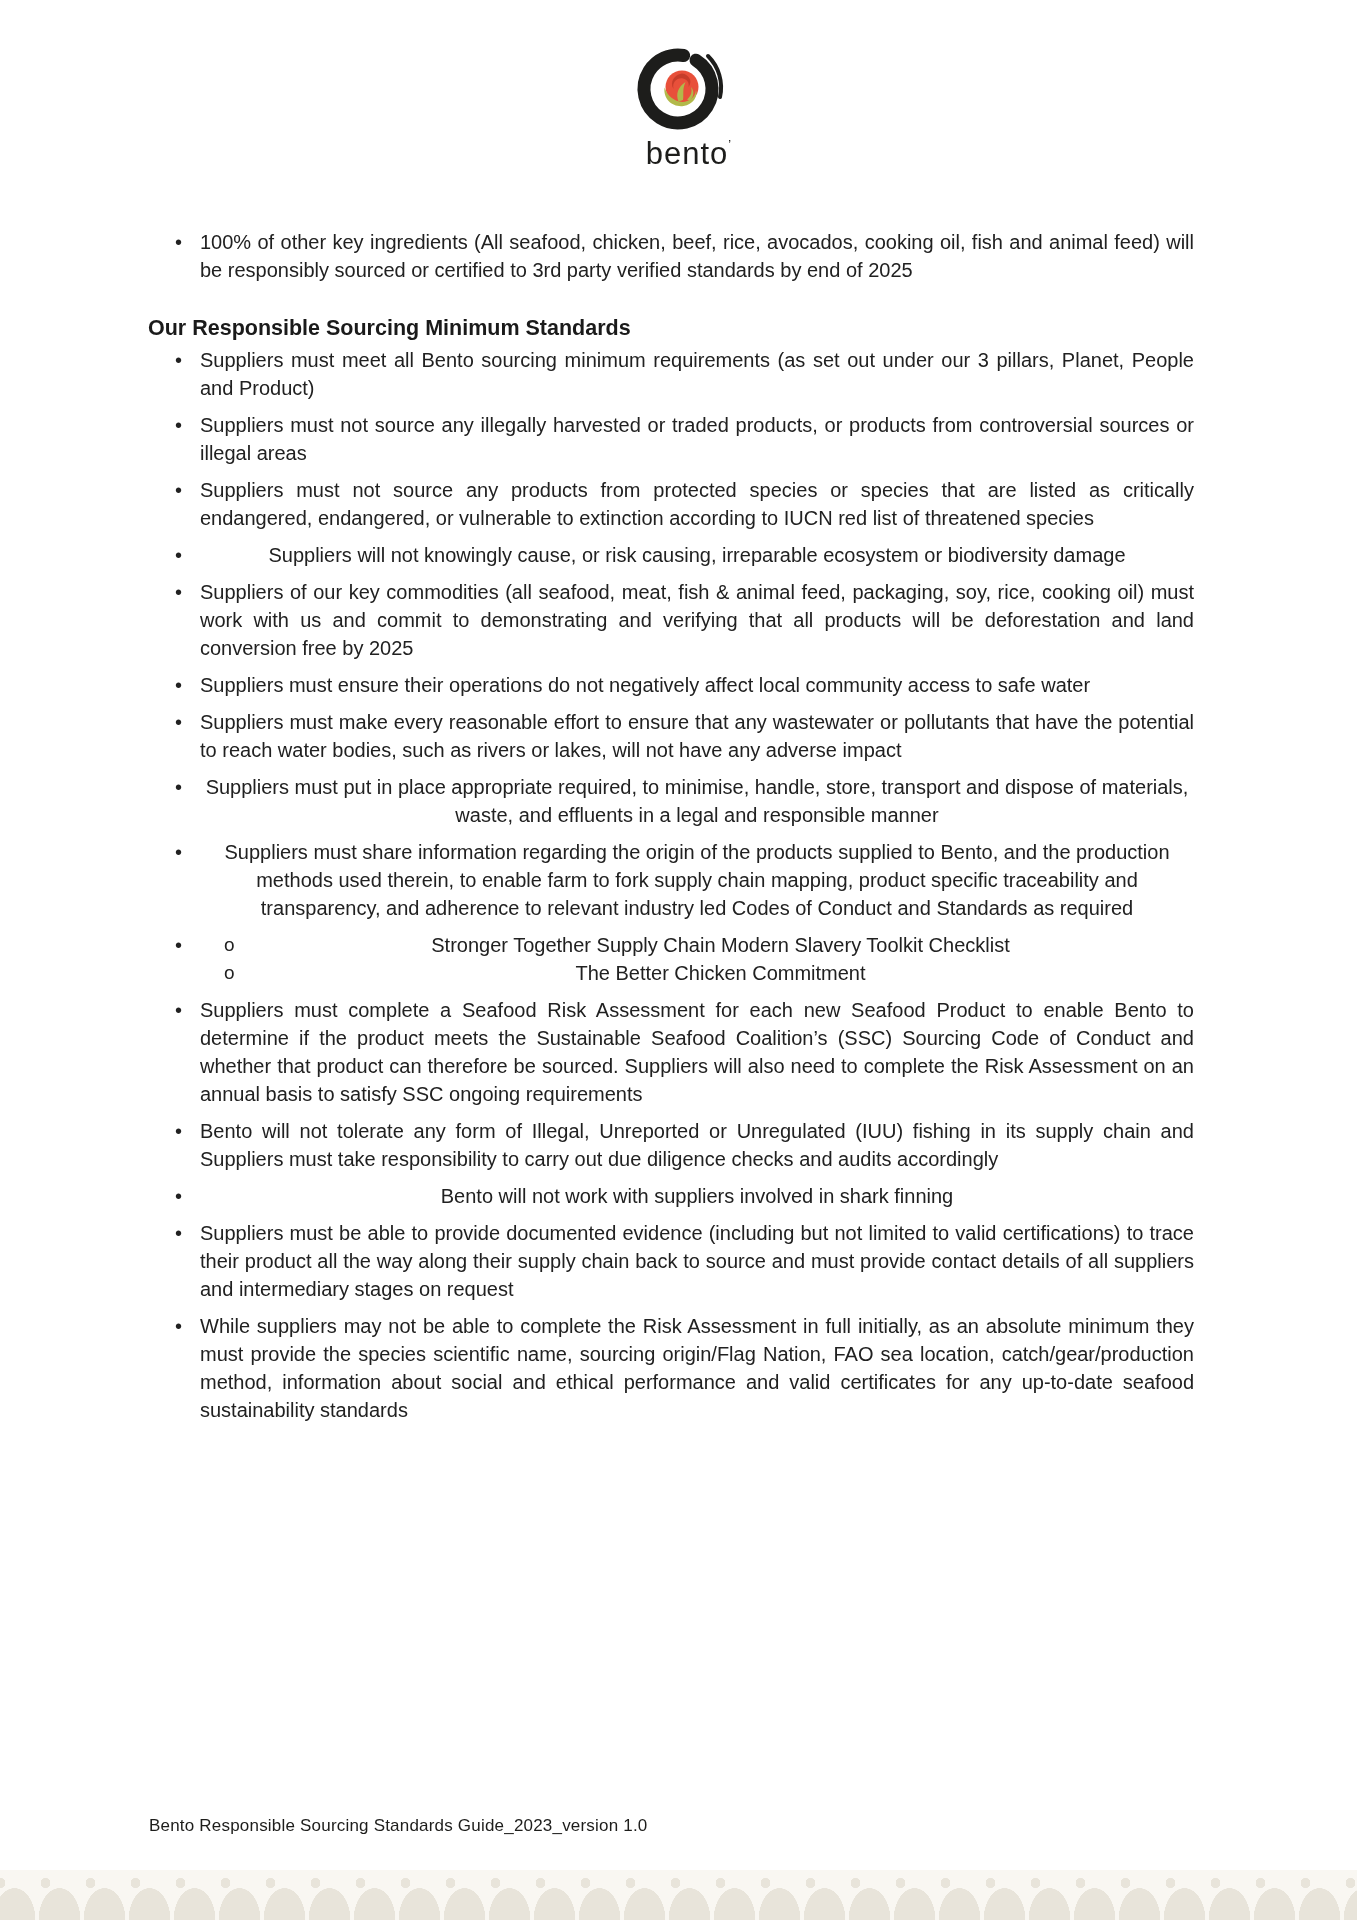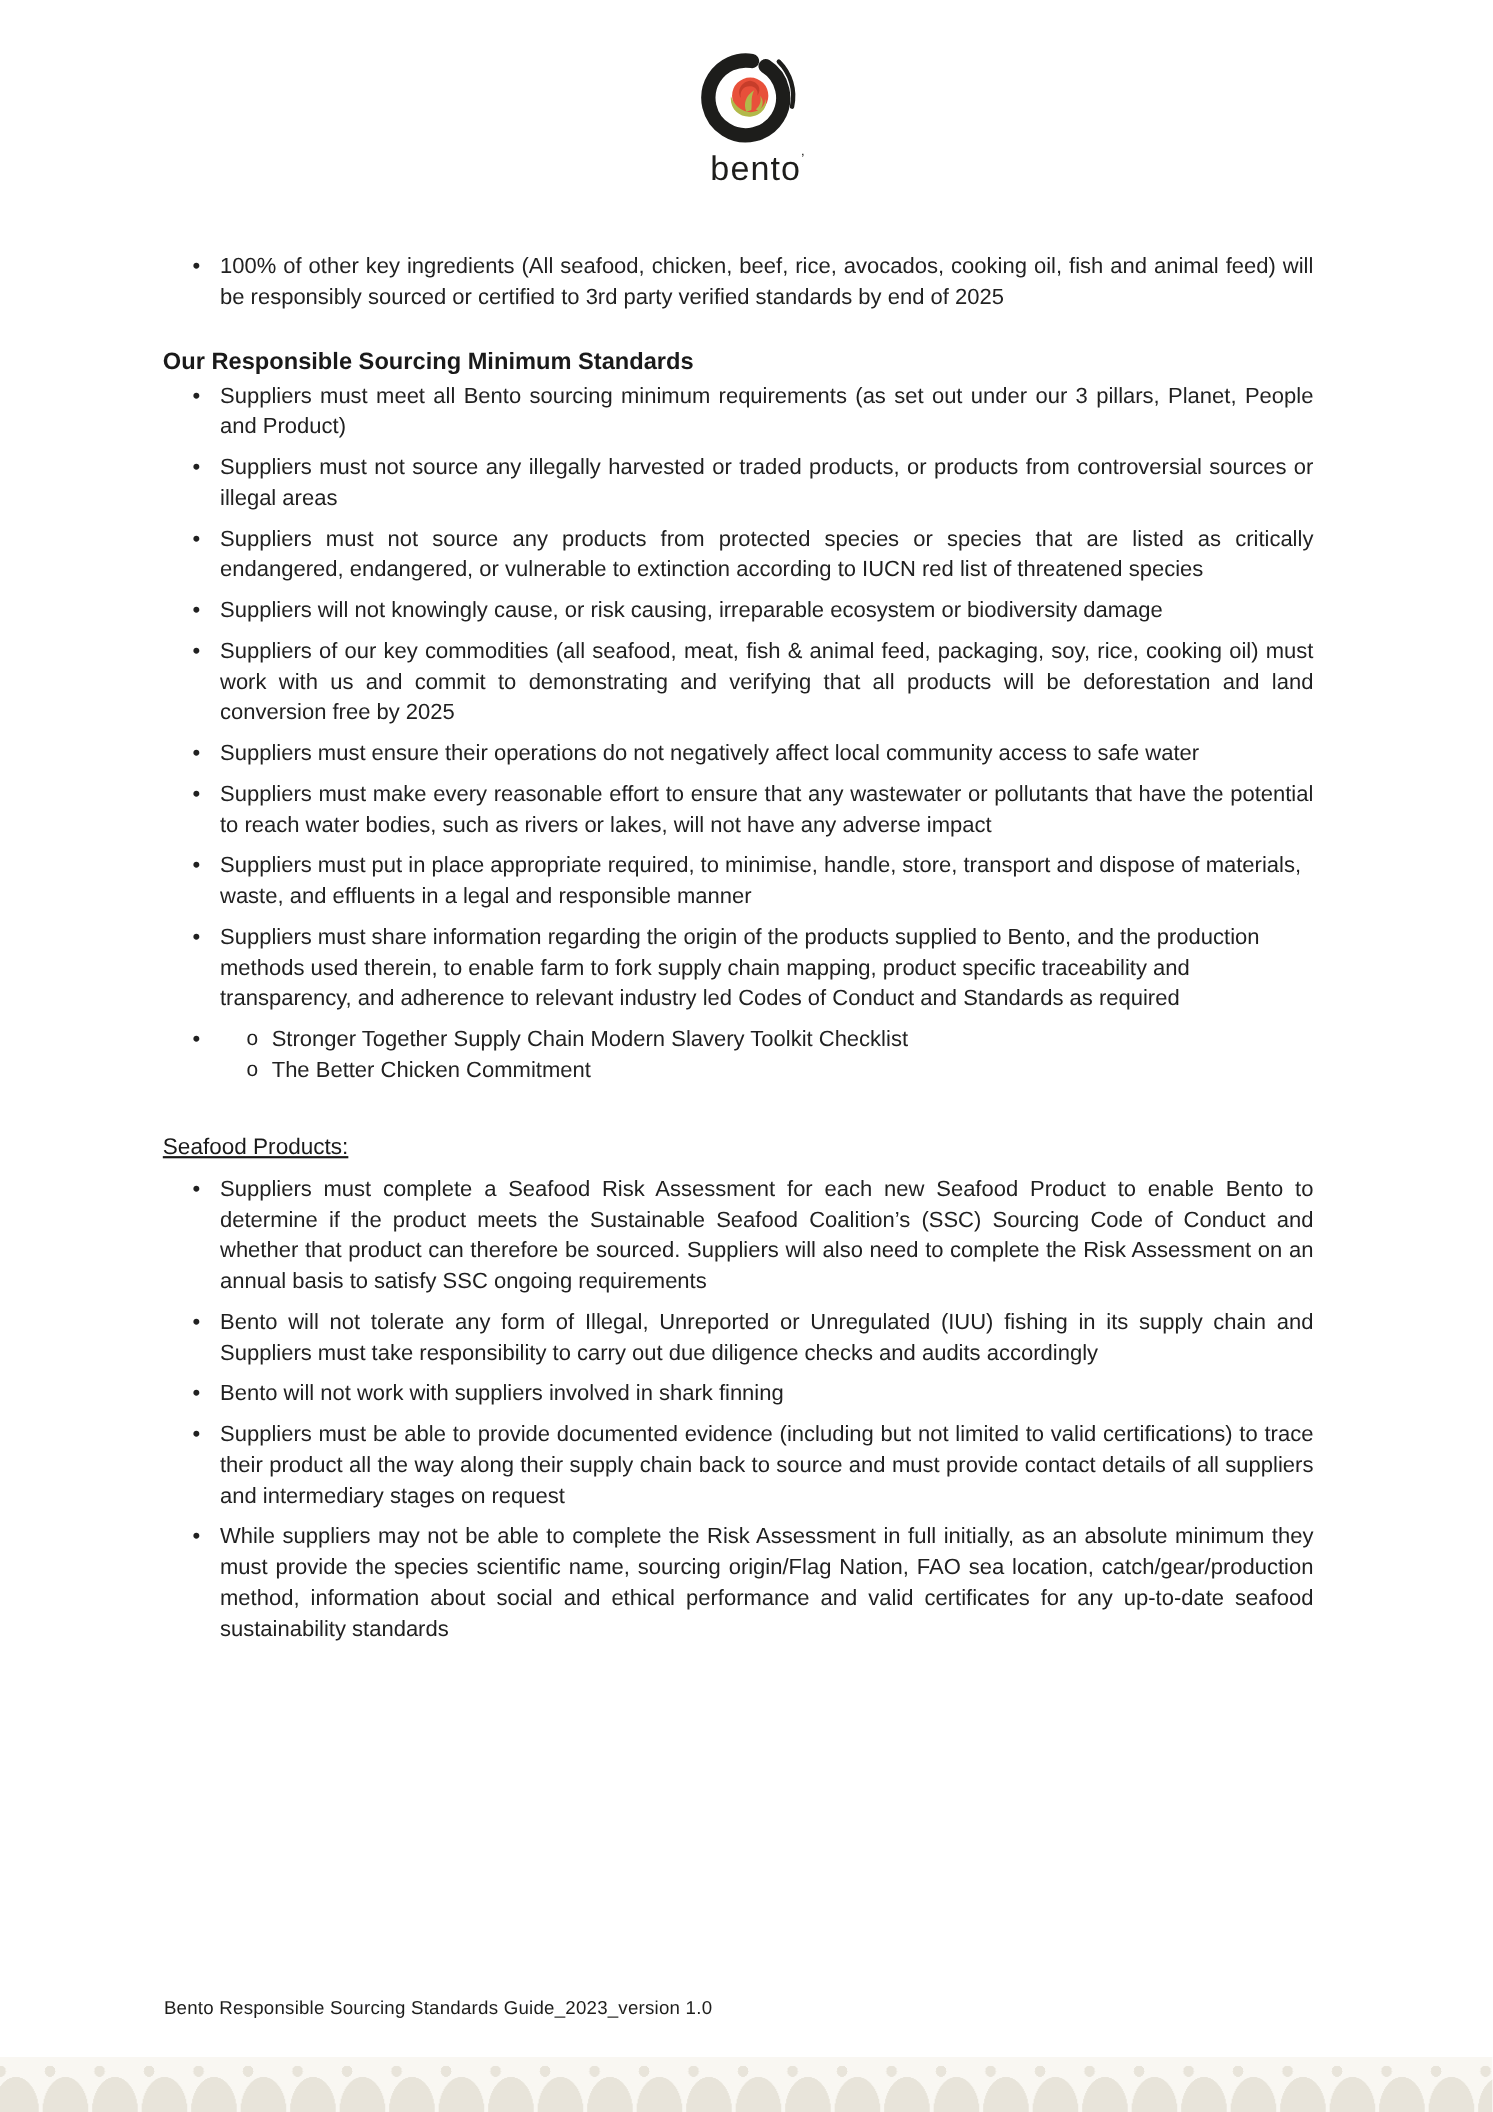--- a/index.html
+++ b/index.html
@@ -20,21 +20,21 @@
   .content{
     position:absolute;left:148px;top:228px;width:1046px;
     font-size:20px;line-height:28px;
   }
   h1{font-size:21.5px;font-weight:700;margin:30px 0 4px 0;line-height:28px;color:#1a1a1a;}
   h2{font-size:20.5px;font-weight:400;text-decoration:underline;margin:0 0 10px 0;line-height:28px;color:#1a1a1a;}
   h2.seafood{margin-top:42px;}
   ul.blist{list-style:none;margin:0;padding:0;}
   ul.blist>li{position:relative;padding-left:52px;margin:0 0 9px 0;}
   .mk{position:absolute;left:27px;top:0;}
-  .tx{display:block;text-align:left;}
+  .tx{display:block;text-align:center;}
   li.justify>.tx{text-align:justify;}
   ol.sub{list-style:none;margin:2px 0 0 0;padding:0;}
   ol.sub>li{position:relative;padding-left:47px;margin:0;}
   ol.sub .mk{left:24px;font-size:19px;}
   
   .doc-footer{
     position:absolute;left:149px;top:1816px;
     font-size:17px;color:#1d1d1b;letter-spacing:.2px;
     font-family:"Liberation Sans", sans-serif;
   }
@@ -129,21 +129,20 @@
             <span class="tx">Stronger Together Supply Chain Modern Slavery Toolkit Checklist</span>
           </li>
           <li>
             <span class="mk">o</span>
             <span class="tx">The Better Chicken Commitment</span>
           </li>
         </ol>
       </li>
     </ul>
 
-    <h2 class="seafood">Seafood Products:</h2>
 
     <ul class="blist">
       <li class="justify">
         <span class="mk">•</span>
         <span class="tx">Suppliers must complete a Seafood Risk Assessment for each new Seafood Product to enable Bento to determine if the product meets the Sustainable Seafood Coalition’s (SSC) Sourcing Code of Conduct and whether that product can therefore be sourced. Suppliers will also need to complete the Risk Assessment on an annual basis to satisfy SSC ongoing requirements</span>
       </li>
       <li class="justify">
         <span class="mk">•</span>
         <span class="tx">Bento will not tolerate any form of Illegal, Unreported or Unregulated (IUU) fishing in its supply chain and Suppliers must take responsibility to carry out due diligence checks and audits accordingly</span>
       </li>

